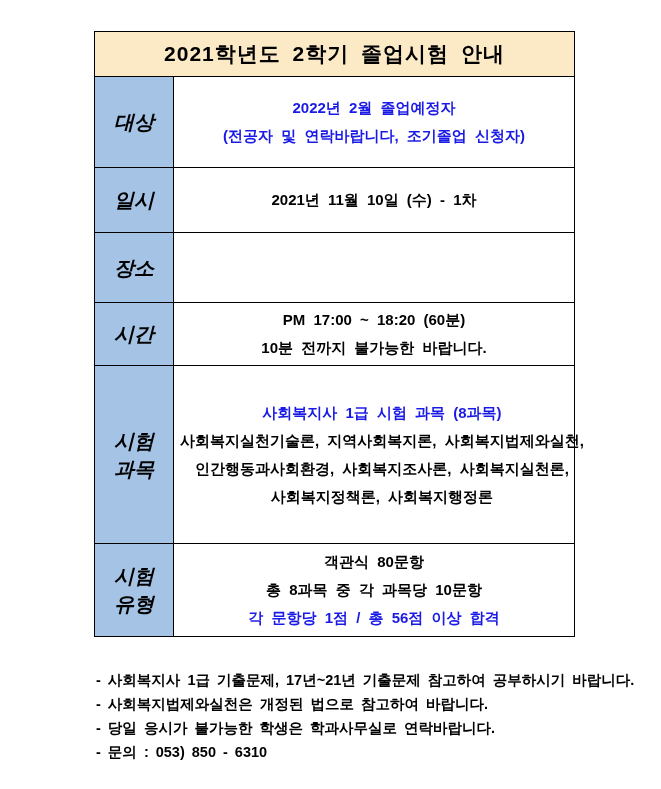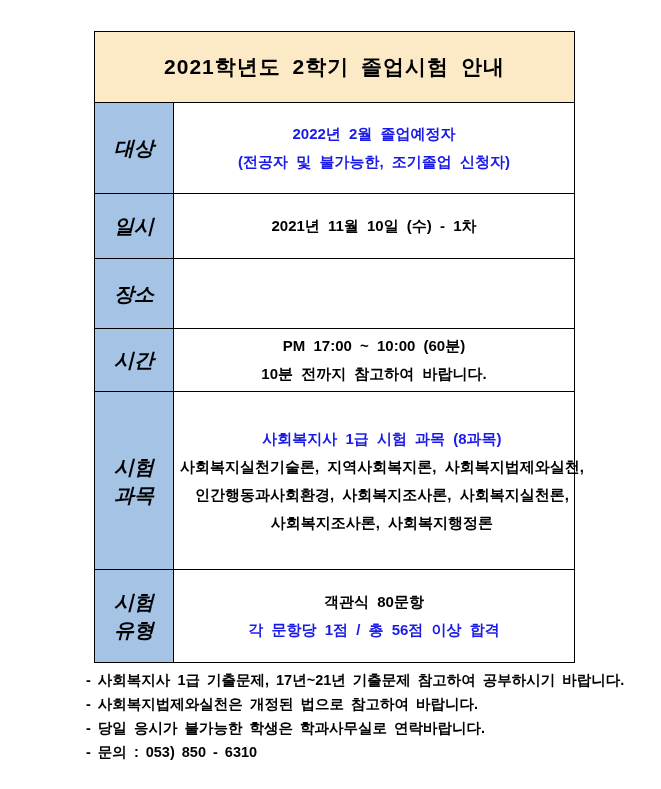--- a/index.html
+++ b/index.html
@@ -18,21 +18,21 @@
   }
   .notice-table {
     position: absolute;
     left: 94px;
     top: 31px;
     width: 481px;
     border: 1.5px solid var(--border, #000);
     box-sizing: border-box;
   }
   .title-row {
-    height: 70px;
+    height: 44px;
     background: var(--header_bg, #fceac6);
     display: flex;
     align-items: center;
     justify-content: center;
     font-size: 21px;
     letter-spacing: 1px;
     word-spacing: 5px;
   }
   .trow {
     display: flex;
@@ -65,21 +65,21 @@
     line-height: 28px;
     word-spacing: 4px;
     padding: 2px 6px;
     box-sizing: border-box;
   }
   .line { white-space: nowrap; }
   .t-blue { color: var(--blue, #1a1ae6); }
   .t-red  { color: var(--red, #ee1111); }
   .footer-notes {
     position: absolute;
-    left: 86px;
+    left: 96px;
     top: 668px;
     width: 560px;
     font-size: 14.5px;
     line-height: 24px;
     word-spacing: 3px;
   }
   .footer-notes .note { white-space: nowrap; }
 </style>
 </head>
 <body>
@@ -87,59 +87,60 @@
 <div class="page">
 
   <div class="notice-table">
 
     <div class="title-row">2021학년도 2학기 졸업시험 안내</div>
 
     <div class="trow" style="height:91px">
       <div class="th-label">대상</div>
       <div class="tcell">
         <div class="line t-blue">2022년 2월 졸업예정자</div>
-        <div class="line t-blue">(전공자 및 불가능한, 조기졸업 신청자)</div>
+        <div class="line t-blue">(전공자 및 연락바랍니다, 조기졸업 신청자)</div>
       </div>
     </div>
 
     <div class="trow" style="height:65px">
       <div class="th-label">일시</div>
       <div class="tcell">
         <div class="line">2021년 11월 10일 (수) - 1차</div>
       </div>
     </div>
 
     <div class="trow" style="height:70px">
       <div class="th-label">장소</div>
     </div>
 
     <div class="trow" style="height:63px">
       <div class="th-label">시간</div>
       <div class="tcell">
-        <div class="line">PM 17:00 ~ 10:00 (60분)</div>
-        <div class="line">10분 전까지 참고하여 바랍니다.</div>
+        <div class="line">PM 17:00 ~ 18:20 (60분)</div>
+        <div class="line">10분 전까지 불가능한 바랍니다.</div>
       </div>
     </div>
 
     <div class="trow" style="height:178px">
       <div class="th-label">시험
 과목</div>
       <div class="tcell">
         <div class="line t-blue">사회복지사 1급 시험 과목 (8과목)</div>
         <div class="line">사회복지실천기술론, 지역사회복지론, 사회복지법제와실천,</div>
         <div class="line">인간행동과사회환경, 사회복지조사론, 사회복지실천론,</div>
-        <div class="line">사회복지조사론, 사회복지행정론</div>
+        <div class="line">사회복지정책론, 사회복지행정론</div>
       </div>
     </div>
 
     <div class="trow" style="height:93px">
       <div class="th-label">시험
 유형</div>
       <div class="tcell">
         <div class="line">객관식 80문항</div>
+        <div class="line">총 8과목 중 각 과목당 10문항</div>
         <div class="line t-blue">각 문항당 1점 / 총 56점 이상 합격</div>
       </div>
     </div>
 
   </div>
 
   <div class="footer-notes">
     <div class="note">- 사회복지사 1급 기출문제, 17년~21년 기출문제 참고하여 공부하시기 바랍니다.</div>
     <div class="note">- 사회복지법제와실천은 개정된 법으로 참고하여 바랍니다.</div>
     <div class="note">- 당일 응시가 불가능한 학생은 학과사무실로 연락바랍니다.</div>

